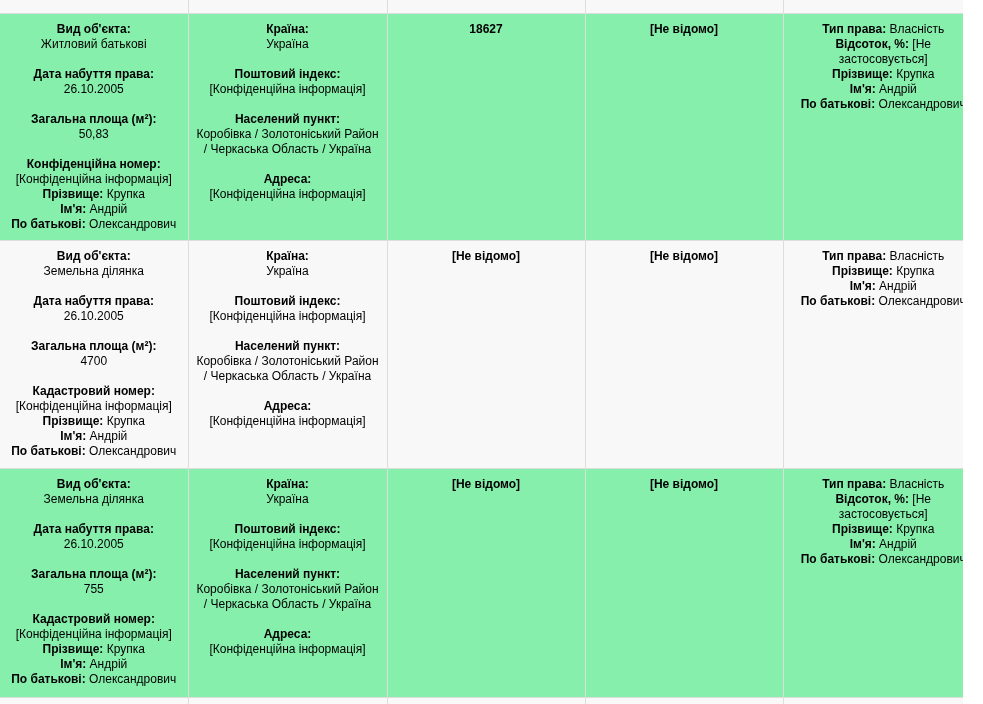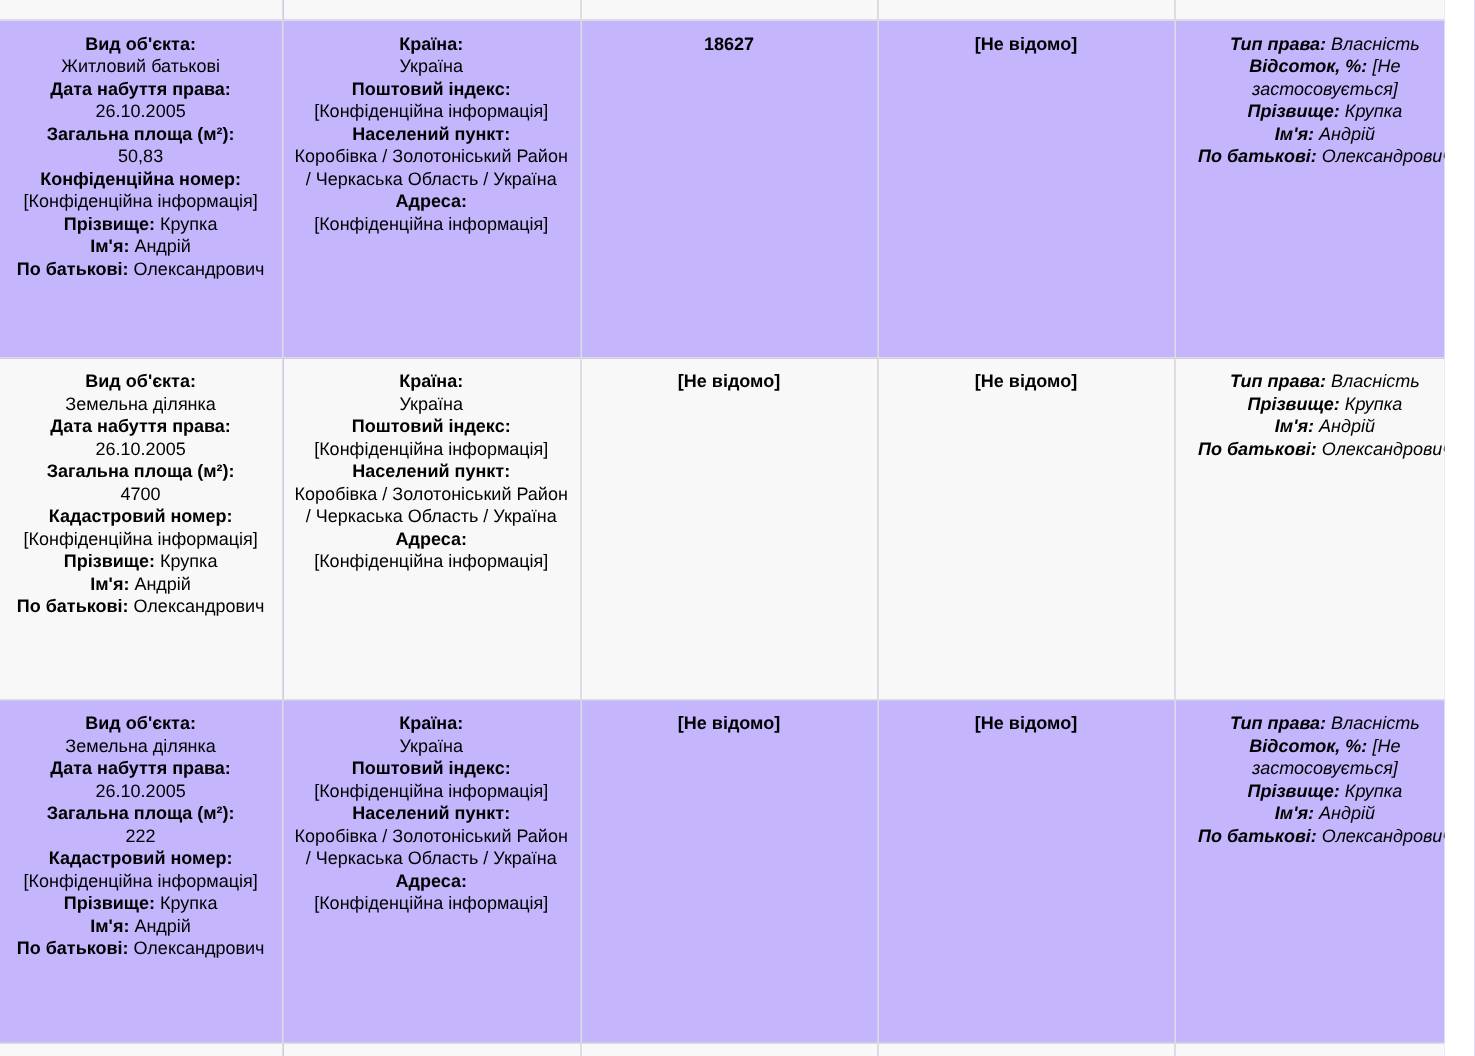--- a/index.html
+++ b/index.html
@@ -5,48 +5,48 @@
   * { box-sizing: border-box; }
   html, body { margin: 0; padding: 0; }
   body {
     font-family: "Liberation Sans", "DejaVu Sans", sans-serif;
     background: #ffffff;
   }
   .viewport {
     width: 963px;
     height: 704px;
     overflow: hidden;
-    background: #c4b5fd;
+    background: #86efac;
   }
   table.records {
     width: 983px;
     table-layout: fixed;
     border-collapse: collapse;
     font-size: 12px;
     line-height: 15px;
     color: #000000;
   }
   table.records td {
     border: 1px solid #dddddd;
     vertical-align: top;
     text-align: center;
     padding: 8px 6px;
     overflow: hidden;
   }
   table.records td:first-child { border-left: 0; }
-  table.records td:last-child  { border-right: 0; font-style: italic; }
+  table.records td:last-child  { border-right: 0; }
   table.records tr:first-child td { border-top: 0; }
   table.records tr:last-child td  { border-bottom: 0; }
   tr.stripe td { background: #f8f8f8; }
   tr.row-partial-top td    { height: 13px; padding: 0; }
   tr.row-main-1 td { height: 225px; }
   tr.row-main-2 td { height: 228px; }
   tr.row-main-3 td { height: 229px; }
   tr.row-partial-bottom td { height: 20px; padding: 0; }
-  .block + .block { }
+  .block + .block { margin-top: 15px; }
   .lbl { font-weight: bold; }
 </style>
 </head>
 <body>
 
 <div class="viewport">
   <table class="records">
     <colgroup>
       <col style="width:188px">
       <col style="width:199px">
@@ -182,21 +182,21 @@
         <div class="block">
           <div class="lbl">Вид об'єкта:</div>
           <div>Земельна ділянка</div>
         </div>
         <div class="block">
           <div class="lbl">Дата набуття права:</div>
           <div>26.10.2005</div>
         </div>
         <div class="block">
           <div class="lbl">Загальна площа (м²):</div>
-          <div>222</div>
+          <div>755</div>
         </div>
         <div class="block">
           <div class="lbl">Кадастровий номер:</div>
           <div>[Конфіденційна інформація]</div>
           <div><span class="lbl">Прізвище:</span> <span>Крупка</span></div>
           <div><span class="lbl">Ім'я:</span> <span>Андрій</span></div>
           <div><span class="lbl">По батькові:</span> <span>Олександрович</span></div>
         </div>
       </td>
       <td>

